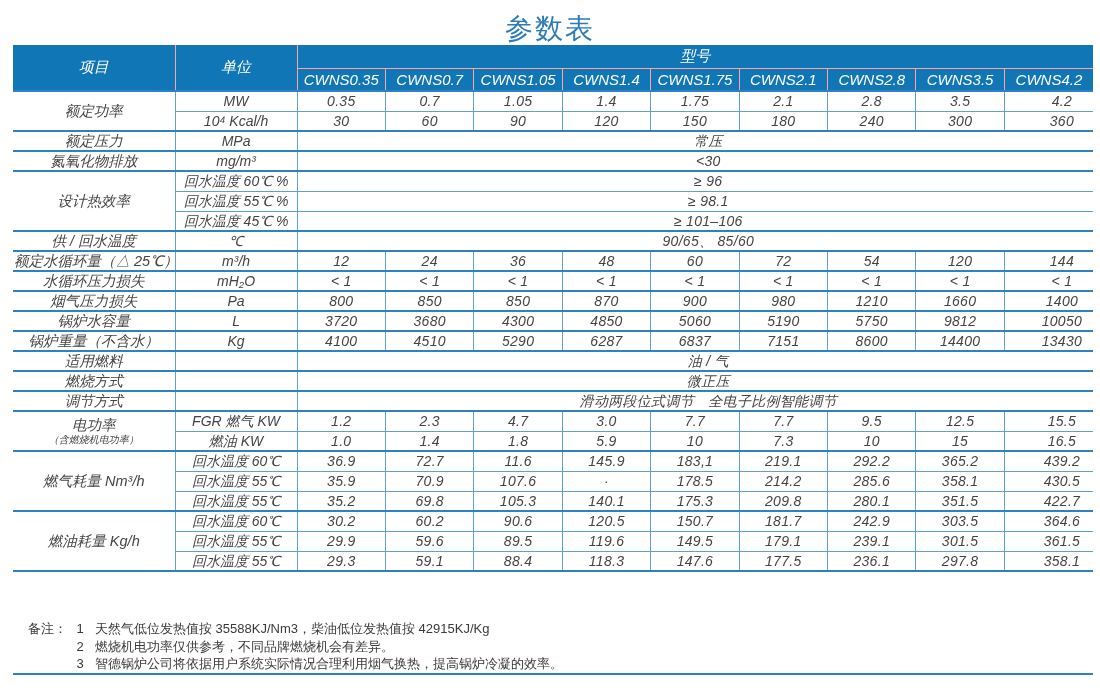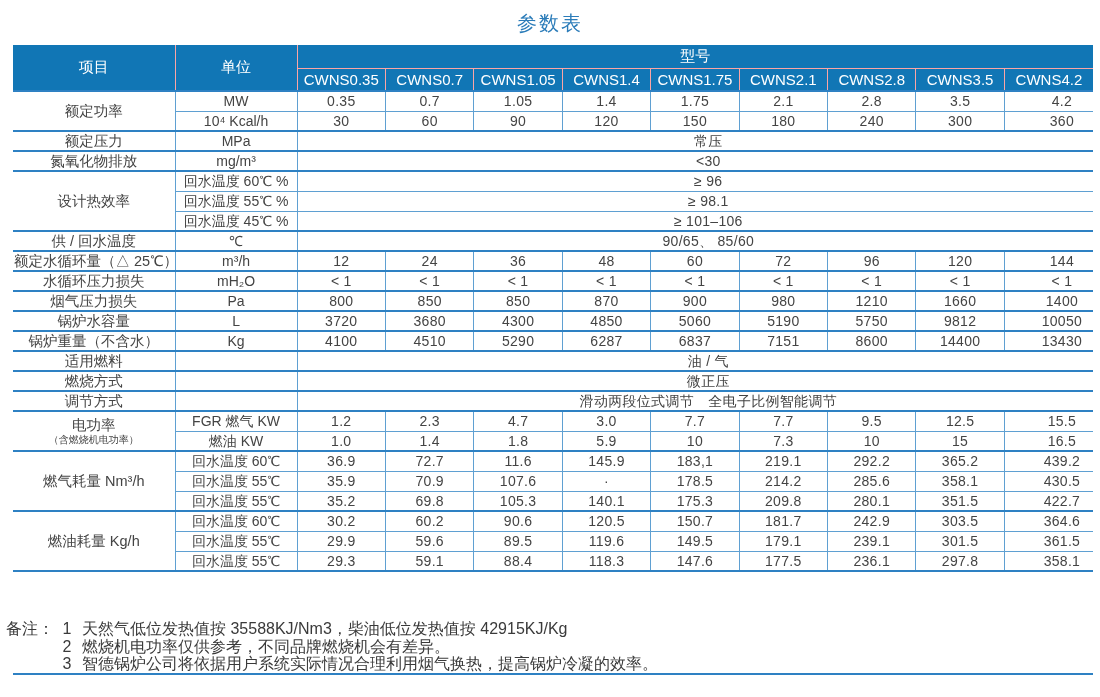--- a/index.html
+++ b/index.html
@@ -1,26 +1,26 @@
 <!DOCTYPE html>
 <html><head>
 <meta charset="utf-8">
 <style>
   * { margin:0; padding:0; box-sizing:border-box; }
   html,body { width:1100px; height:697px; background:#ffffff;
     font-family:"Liberation Sans", sans-serif; }
   #page { position:relative; width:1100px; height:697px; overflow:hidden; }
 
   .title { position:absolute; top:10px; left:0; width:100%;
-    text-align:center; font-size:20px; letter-spacing:2px;
+    text-align:center; font-size:28px; letter-spacing:2px;
     color:#2b7cb9; font-weight:400; }
 
   table.spec { position:absolute; left:13px; top:45px; width:1080px;
     border-collapse:collapse; table-layout:fixed;
-    border-bottom:2px solid #2e81c3; }
+    border-bottom:2px solid #2e81c3;font-style:italic; }
   col.c-item { width:162px; }
   col.c-unit { width:122px; }
   col.c-val  { width:88.4px; }
 
   
   thead th { background:#1176b5; color:#ffffff; font-weight:400;
     font-size:15px; height:23px; border:1px solid #fca5a5; }
   thead tr:first-child th { border-top:none; }
   thead th:first-child { border-left:none; }
   thead th:last-child  { border-right:none;margin-top:19px; }
@@ -30,22 +30,22 @@
     vertical-align:middle; font-size:14px; color:#444444;
     line-height:1.15; padding:0 1px; white-space:nowrap; overflow:hidden; }
   tbody td.lab { border-left:none; font-size:14.5px; }
   tbody td:last-child { border-right:none;padding-left:27px; }
   tbody td.sec { border-top:2px solid #2e81c3; }
   tbody td.unit { font-size:14px;text-align:center; }
   tbody td.val { letter-spacing:.3px; }
   td.lab .sub { font-size:10px; }
 
   
-  .notes { position:absolute; left:6px; top:620px; width:1064px;
-    font-size:16px; color:#3a3a3a; display:flex; line-height:17.5px; }
+  .notes { position:absolute; left:28px; top:620px; width:1064px;
+    font-size:13px; color:#3a3a3a; display:flex; line-height:17.5px; }
   .notes .prefix { flex:0 0 auto; margin-right:8px; }
   .notes .items { flex:1; }
   .note-item { display:flex; }
   .note-item .num { flex:0 0 auto; width:10px; margin-right:10px; text-align:center; }
 
   .bottom-rule { position:absolute; left:13px; top:673px; width:1080px;
     height:0; border-top:2px solid #2e81c3; }
 </style>
 </head>
 <body>
@@ -142,21 +142,21 @@
         </tr>
         <tr>
           <td class="lab sec" rowspan="1">额定水循环量（△ 25℃）</td>
           <td class="unit sec">m³/h</td>
           <td class="val sec">12</td>
           <td class="val sec">24</td>
           <td class="val sec">36</td>
           <td class="val sec">48</td>
           <td class="val sec">60</td>
           <td class="val sec">72</td>
-          <td class="val sec">96</td>
+          <td class="val sec">54</td>
           <td class="val sec">120</td>
           <td class="val sec">144</td>
         </tr>
         <tr>
           <td class="lab sec" rowspan="1">水循环压力损失</td>
           <td class="unit sec">mH₂O</td>
           <td class="val sec">&lt; 1</td>
           <td class="val sec">&lt; 1</td>
           <td class="val sec">&lt; 1</td>
           <td class="val sec">&lt; 1</td>

